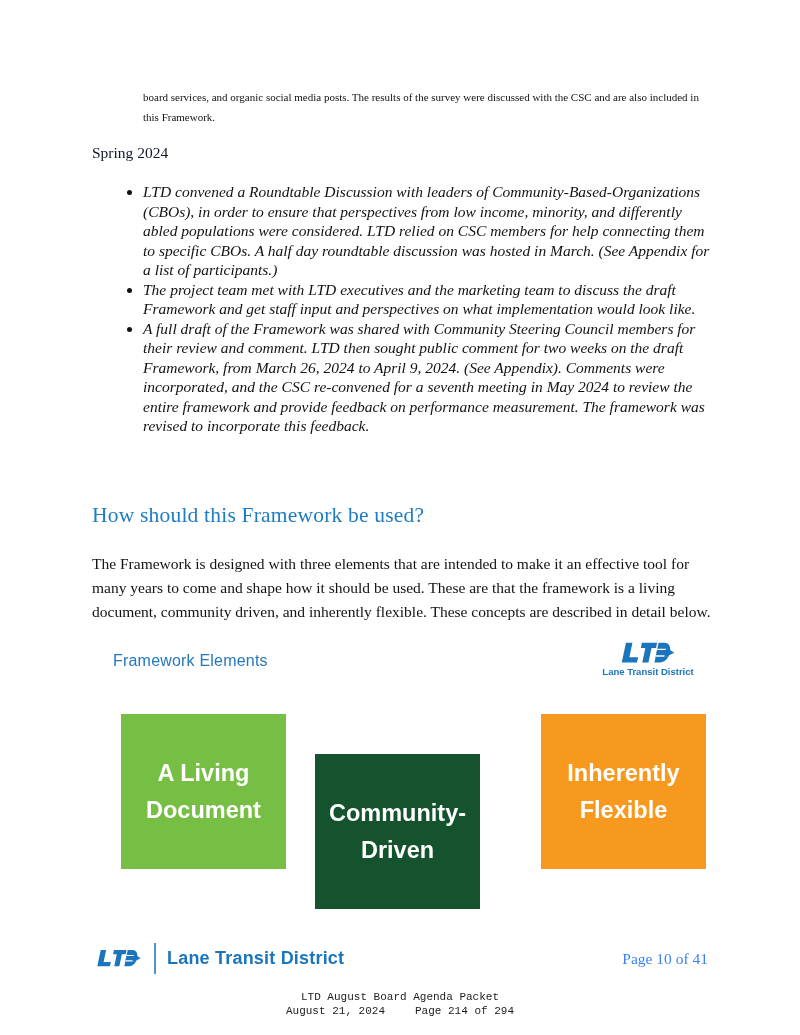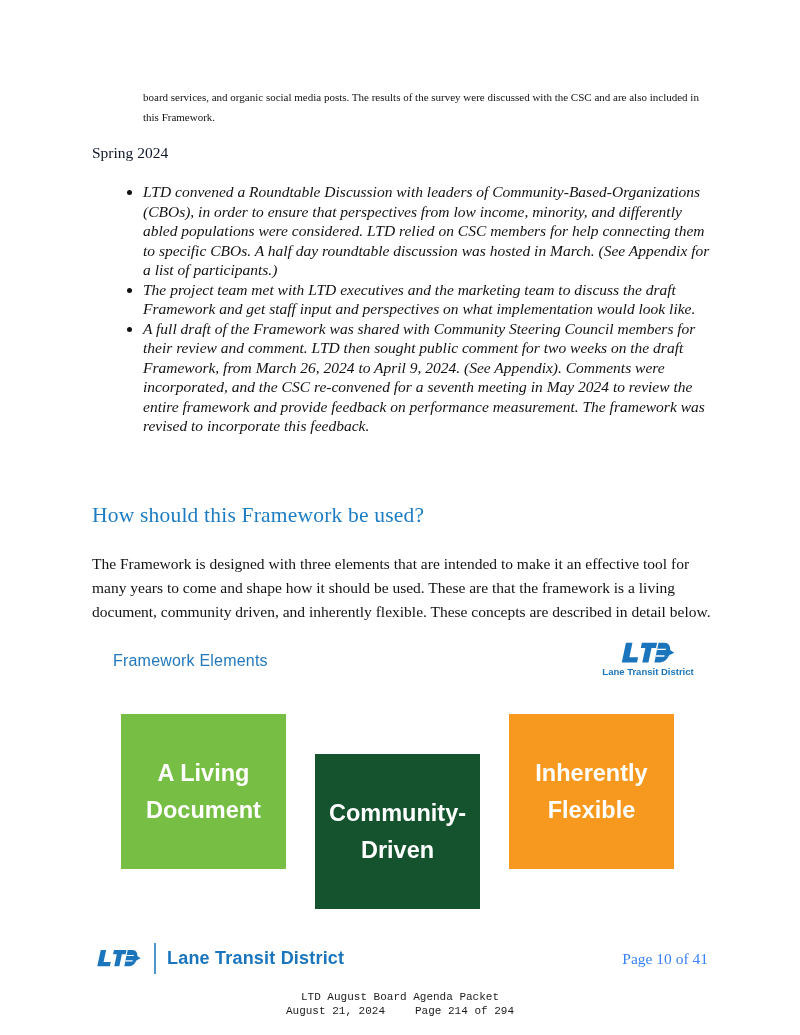--- a/index.html
+++ b/index.html
@@ -130,21 +130,21 @@
 
   <div class="boxes">
     <div class="element-box" style="background: rgb(118, 191, 68);">
       <span>A Living
 Document</span>
     </div>
     <div class="element-box" style="background: #14532d; margin-top: 40px;">
       <span>Community-
 Driven</span>
     </div>
-    <div class="element-box" style="background: rgb(248, 153, 31);">
+    <div class="element-box" style="background: rgb(248, 153, 31); margin-left: 32px;">
       <span>Inherently
 Flexible</span>
     </div>
   </div>
 
   <div class="page-footer">
     <div class="footer-brand" style="color: rgb(27, 117, 188);">
       <svg class="mark" viewBox="0 0 160 64">
           <use href="#ltd-mark"></use>
         </svg>

